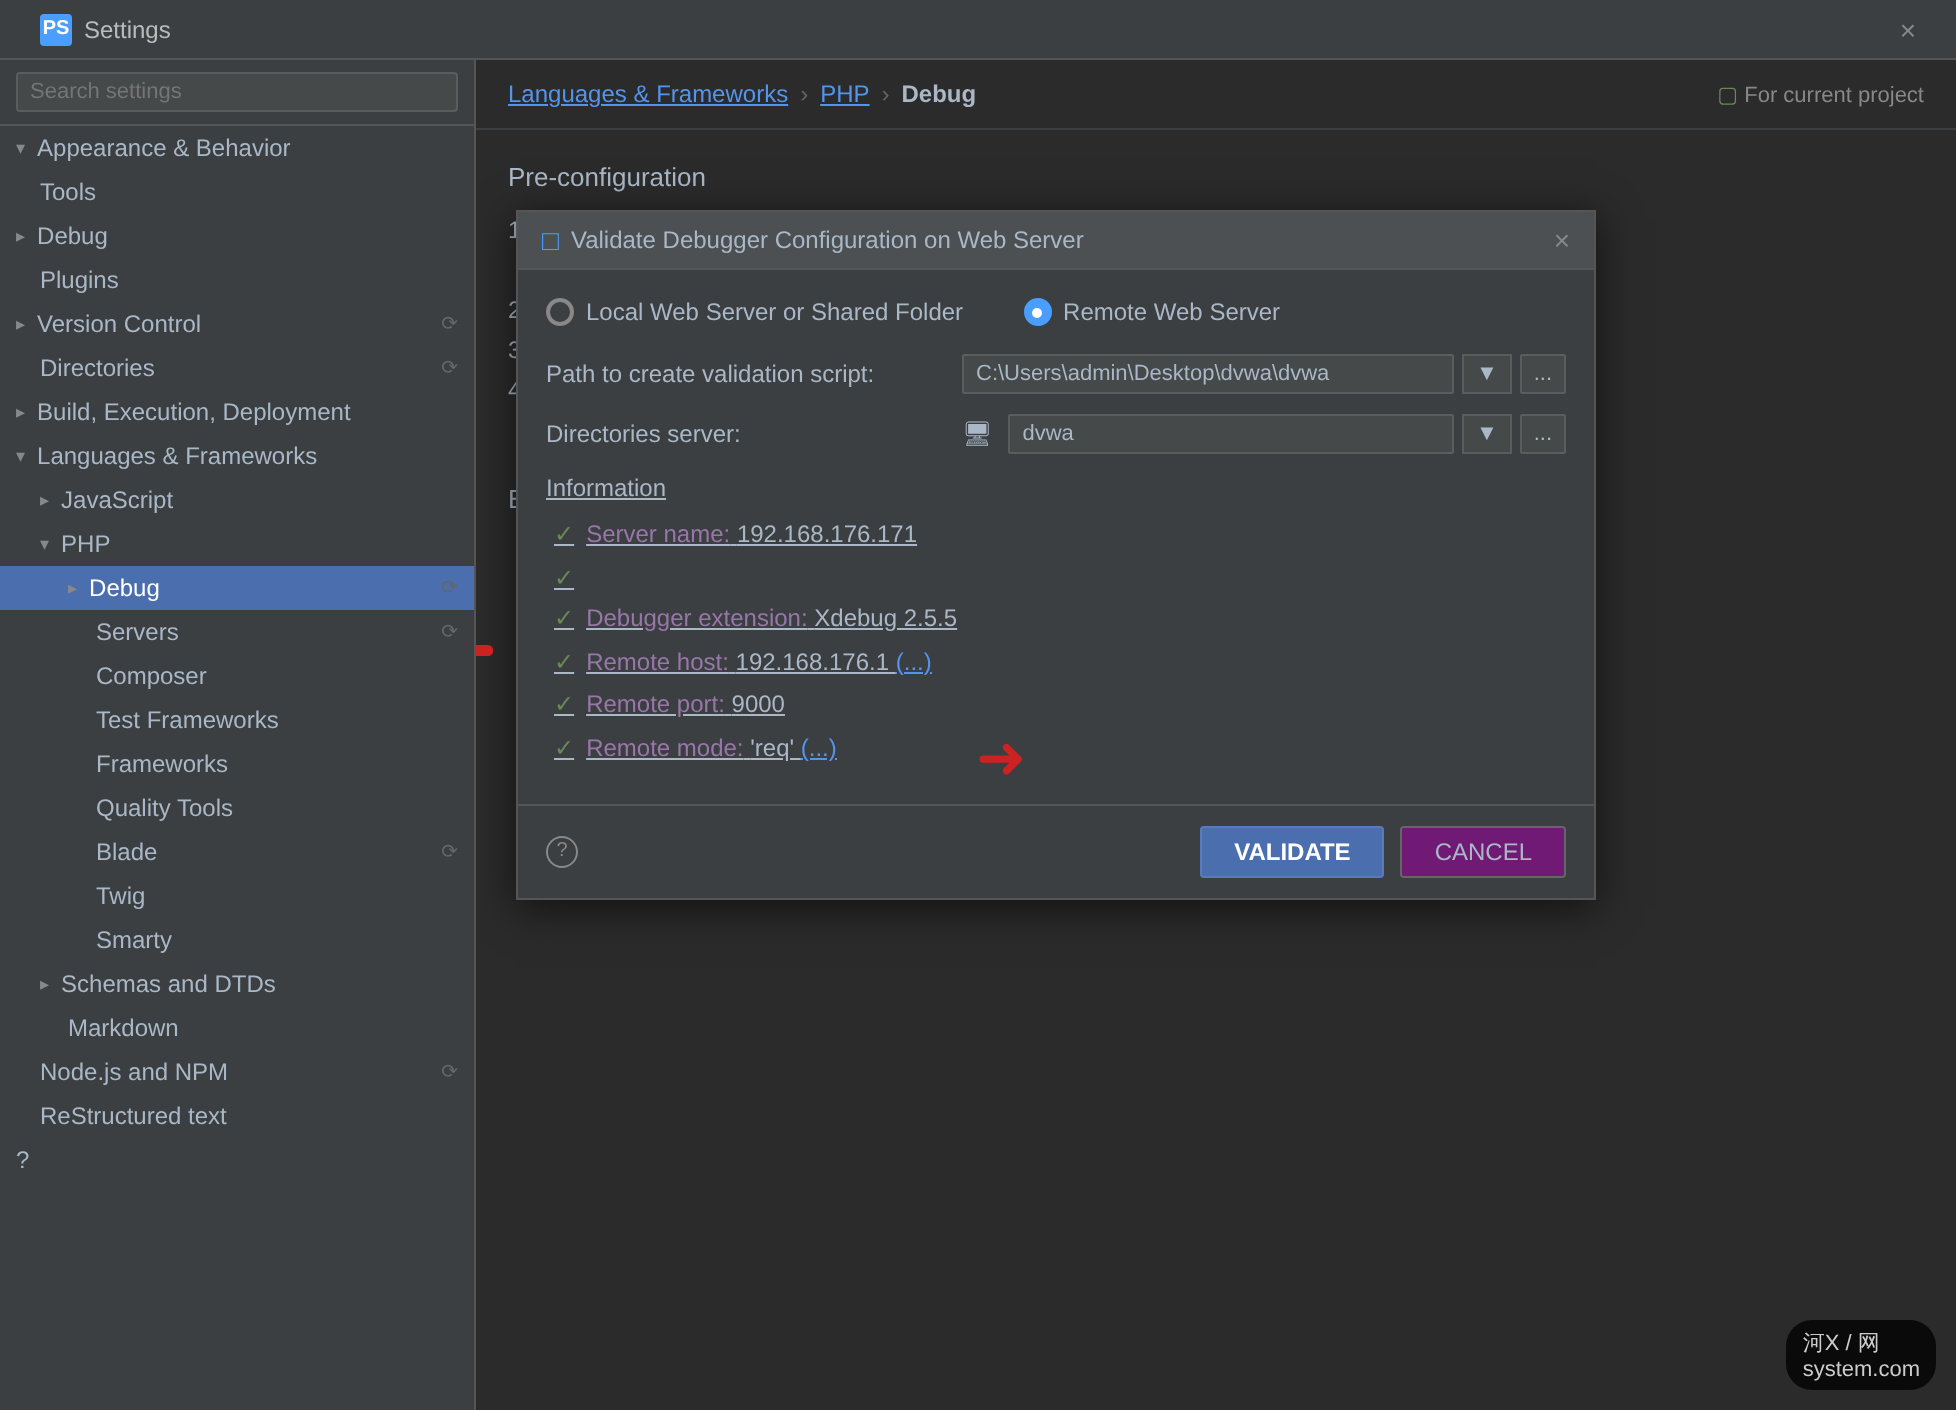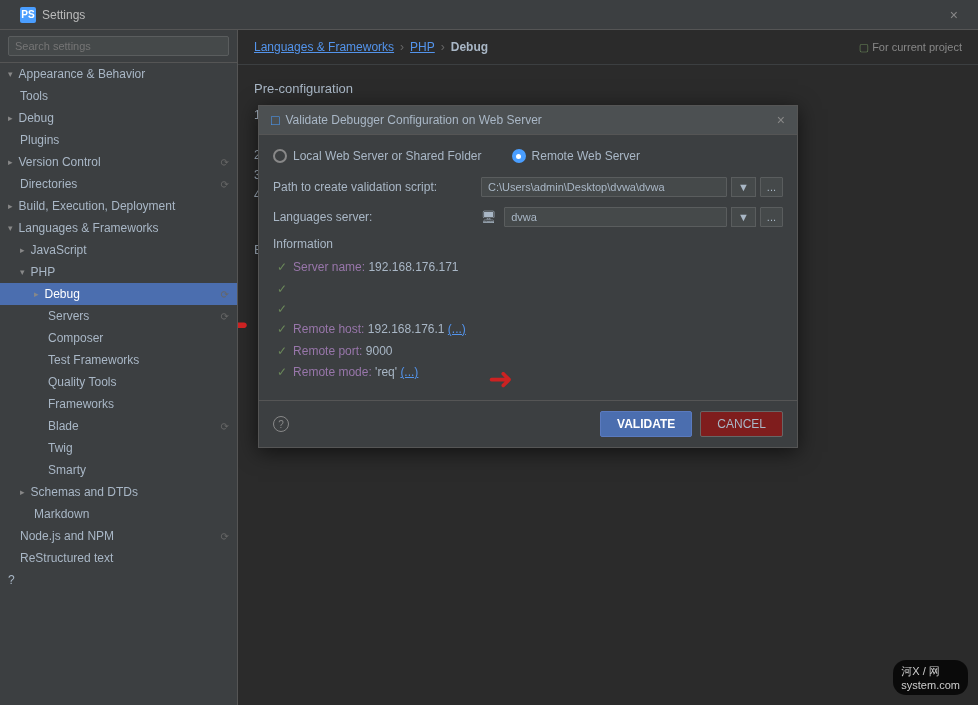--- a/index.html
+++ b/index.html
@@ -136,21 +136,21 @@
     }
     .form-dropdown-btn {
       background: #45494a; border: 1px solid #5a5d5e; color: #a9b7c6;
       padding: 3px 6px; cursor: pointer; font-size: 11px;
     }
     .form-more-btn {
       background: #45494a; border: 1px solid #5a5d5e; color: #a9b7c6;
       padding: 3px 6px; cursor: pointer; font-size: 11px; border-radius: 1px;
     }
 
-    .info-section { margin-top: 8px; }
+    .info-section { margin-top: 8px; text-decoration: underline; }
     .info-title { color: #a9b7c6; font-size: 12px; margin-bottom: 8px; }
     .info-item { display: flex; align-items: flex-start; gap: 6px; margin-bottom: 5px; padding-left: 4px; }
     .check-icon { color: #6a8759; font-size: 12px; margin-top: 1px; }
     .info-text { color: #a9b7c6; font-size: 12px; line-height: 1.4; }
     .info-key { color: #9876aa; }
     .info-val { color: #a9b7c6; }
     .info-link { color: #5394ec; text-decoration: underline; cursor: pointer; }
 
     
     .dialog-footer {
@@ -161,21 +161,21 @@
       border-top: 1px solid #555;
     }
     .help-icon { width: 16px; height: 16px; border-radius: 50%; border: 1px solid #888; display: flex; align-items: center; justify-content: center; color: #888; font-size: 10px; cursor: pointer; }
     .dialog-buttons { display: flex; gap: 8px; }
     .btn-validate {
       background: #4b6eaf; border: 1px solid #5a7abf; color: white;
       padding: 5px 16px; cursor: pointer; font-size: 12px; font-weight: bold;
       border-radius: 2px;
     }
     .btn-cancel {
-      background: #7f1d1d; border: 1px solid #666; color: #a9b7c6;
+      background: #701a75; border: 1px solid #666; color: #a9b7c6;
       padding: 5px 16px; cursor: pointer; font-size: 12px; border-radius: 2px;
     }
 
     
     .red-arrow {
       position: absolute;
       color: #cc2222;
       font-size: 36px;
       font-weight: bold;
       pointer-events: none;
@@ -251,24 +251,24 @@
           <span>Servers</span>
           <span class="sidebar-sync-icon">⟳</span>
         </div>
         <div class="sidebar-item indent3">
           <span>Composer</span>
         </div>
         <div class="sidebar-item indent3">
           <span>Test Frameworks</span>
         </div>
         <div class="sidebar-item indent3">
+          <span>Frameworks</span>
+        </div>
+        <div class="sidebar-item indent3">
           <span>Quality Tools</span>
-        </div>
-        <div class="sidebar-item indent3">
-          <span>Frameworks</span>
         </div>
         <div class="sidebar-item indent3">
           <span>Blade</span>
           <span class="sidebar-sync-icon">⟳</span>
         </div>
         <div class="sidebar-item indent3">
           <span>Twig</span>
         </div>
         <div class="sidebar-item indent3">
           <span>Smarty</span>
@@ -375,21 +375,21 @@
           <div class="form-row">
             <span class="form-label">Path to create validation script:</span>
             <div class="form-input-container">
               <input type="text" class="form-input" value="C:\Users\admin\Desktop\dvwa\dvwa" style="width: 180px;">
               <button class="form-dropdown-btn">▼</button>
               <button class="form-more-btn">...</button>
             </div>
           </div>
 
           <div class="form-row">
-            <span class="form-label">Languages server:</span>
+            <span class="form-label">Directories server:</span>
             <div class="form-input-container">
               <span style="margin-right:4px;">🖥</span>
               <input type="text" class="form-input" value="dvwa" style="width: 130px;">
               <button class="form-dropdown-btn">▼</button>
               <button class="form-more-btn">...</button>
             </div>
           </div>
 
           <div class="info-section">
             <div class="info-title">Information</div>
@@ -401,20 +401,24 @@
                 <span class="info-val"> 192.168.176.171</span>
               </span>
             </div>
 
             <div class="info-item">
               <span class="check-icon">✓</span>
             </div>
 
             <div class="info-item">
               <span class="check-icon">✓</span>
+              <span class="info-text">
+                <span class="info-key">Debugger extension:</span>
+                <span class="info-val"> Xdebug 2.5.5</span>
+              </span>
             </div>
 
             <div class="info-item">
               <span class="check-icon">✓</span>
               <span class="info-text">
                 <span class="info-key">Remote host:</span>
                 <span class="info-val"> 192.168.176.1 </span>
                 <span class="info-link">(...)</span>
               </span>
             </div>

